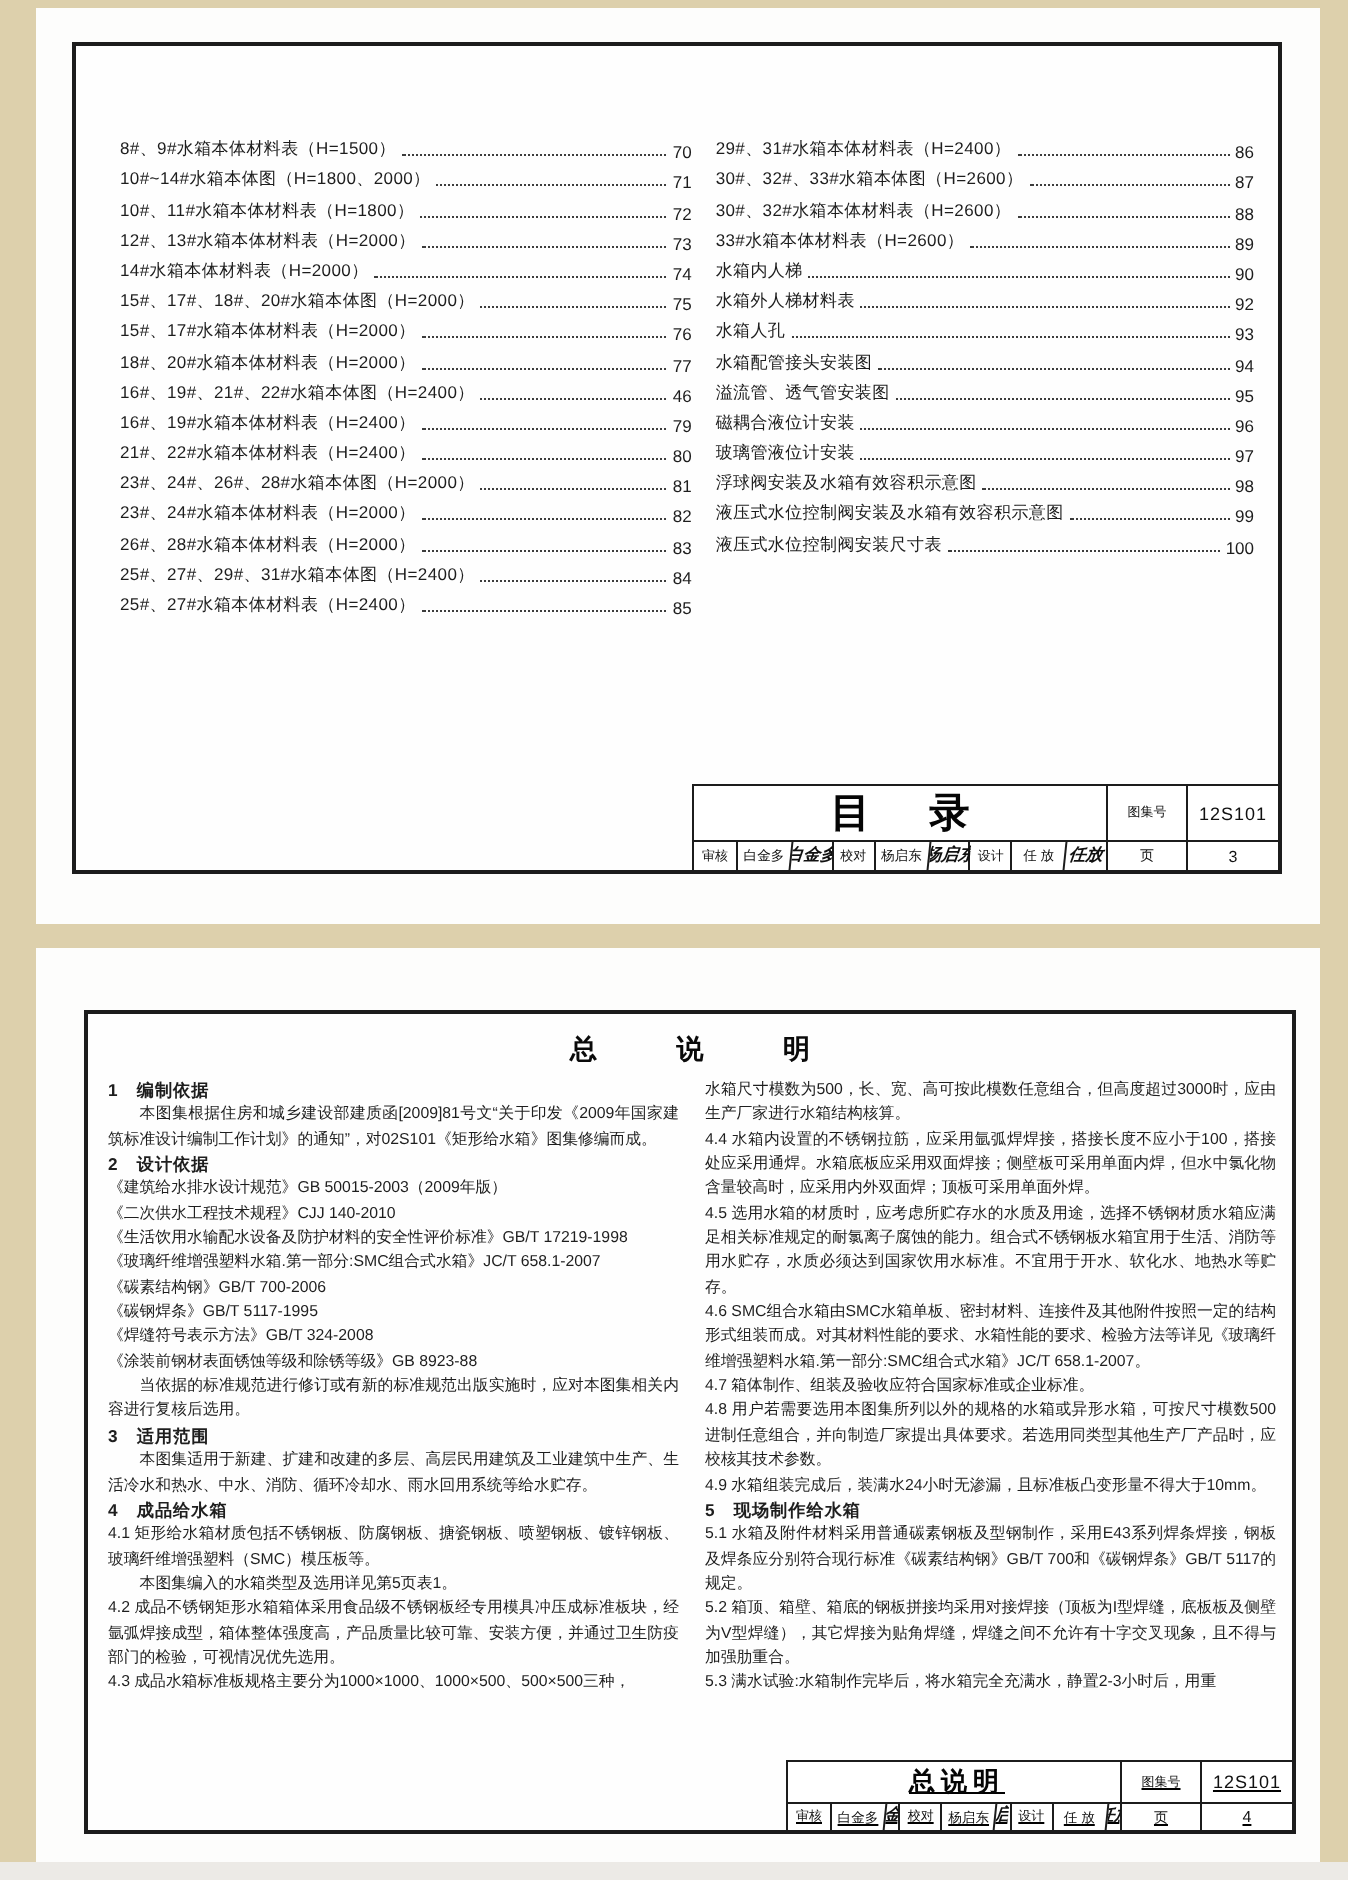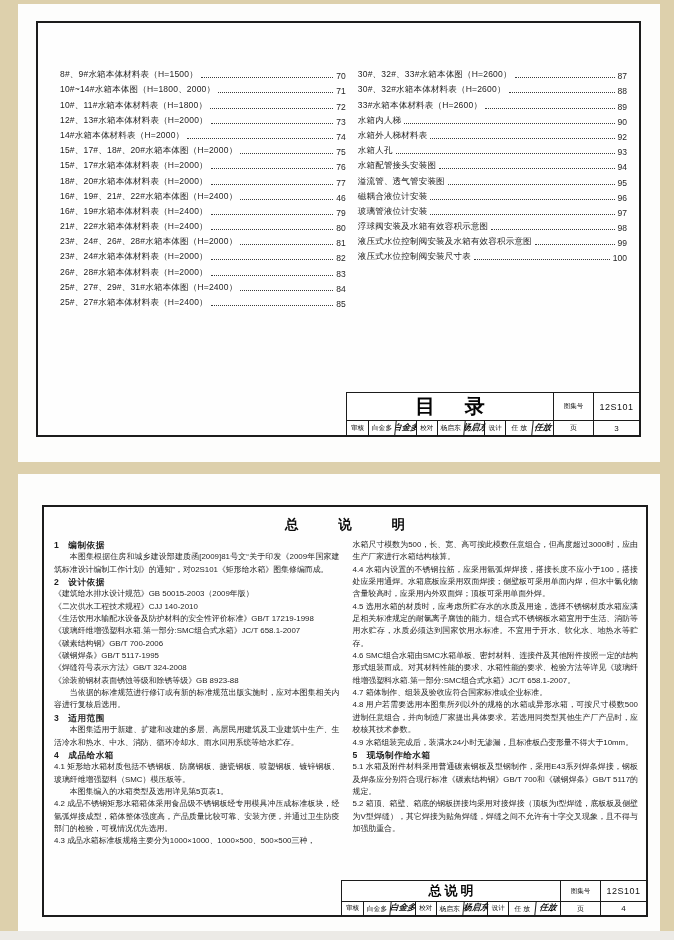--- a/index.html
+++ b/index.html
@@ -20,21 +20,21 @@
   .toc-col.right{width:275px;}
   .toc-row{display:flex;align-items:flex-end;height:15.2px;font-size:8.5px;color:#1d1d1d;}
   .toc-title{white-space:nowrap;letter-spacing:0.2px;}
   .toc-dots{flex:1;border-bottom:1.5px dotted #3c3c3c;margin:0 3px 3px 3px;min-width:6px;}
   .toc-page{white-space:nowrap;}
 
   
   .tblock{position:absolute;right:0;bottom:0;border-left:1.5px solid #1c1c1c;border-top:1.5px solid #1c1c1c;
           box-sizing:border-box;background:#fff;display:flex;flex-direction:column;}
   #tblock-1{width:293px;height:43px;}
-  #tblock-2{width:305px;height:35px;}
+  #tblock-2{width:253px;height:35px;text-decoration:underline;}
   .tb-row{display:flex;box-sizing:border-box;}
   .tb-row1{flex:1.55;}
   .tb-row2{flex:1;border-top:1px solid #1c1c1c;}
   .tb-cell{display:flex;align-items:center;justify-content:center;box-sizing:border-box;
            border-left:1px solid #1c1c1c;overflow:hidden;white-space:nowrap;color:#111;}
   .tb-cell:first-child{border-left:none;}
   .tb-maintitle{flex:1;font-weight:bold;color:#050505;}
   #tblock-1 .tb-maintitle{font-size:20px;letter-spacing:12px;text-indent:12px;}
   #tblock-2 .tb-maintitle{font-size:13px;letter-spacing:3px;text-indent:3px;}
   .tb-lab{font-size:6.5px;flex:0 0 21px;}
@@ -144,20 +144,25 @@
               <span class="toc-dots"></span>
               <span class="toc-page">84</span>
             </div>
             <div class="toc-row">
               <span class="toc-title">25#、27#水箱本体材料表（H=2400）</span>
               <span class="toc-dots"></span>
               <span class="toc-page">85</span>
             </div>
           </div>
         <div class="toc-col right">
+            <div class="toc-row">
+              <span class="toc-title">29#、31#水箱本体材料表（H=2400）</span>
+              <span class="toc-dots"></span>
+              <span class="toc-page">86</span>
+            </div>
             <div class="toc-row">
               <span class="toc-title">30#、32#、33#水箱本体图（H=2600）</span>
               <span class="toc-dots"></span>
               <span class="toc-page">87</span>
             </div>
             <div class="toc-row">
               <span class="toc-title">30#、32#水箱本体材料表（H=2600）</span>
               <span class="toc-dots"></span>
               <span class="toc-page">88</span>
             </div>
@@ -298,20 +303,21 @@
             <div class="note-cont">水箱尺寸模数为500，长、宽、高可按此模数任意组合，但高度超过3000时，应由生产厂家进行水箱结构核算。</div>
             <div class="note-item">4.4 水箱内设置的不锈钢拉筋，应采用氩弧焊焊接，搭接长度不应小于100，搭接处应采用通焊。水箱底板应采用双面焊接；侧壁板可采用单面内焊，但水中氯化物含量较高时，应采用内外双面焊；顶板可采用单面外焊。</div>
             <div class="note-item">4.5 选用水箱的材质时，应考虑所贮存水的水质及用途，选择不锈钢材质水箱应满足相关标准规定的耐氯离子腐蚀的能力。组合式不锈钢板水箱宜用于生活、消防等用水贮存，水质必须达到国家饮用水标准。不宜用于开水、软化水、地热水等贮存。</div>
             <div class="note-item">4.6 SMC组合水箱由SMC水箱单板、密封材料、连接件及其他附件按照一定的结构形式组装而成。对其材料性能的要求、水箱性能的要求、检验方法等详见《玻璃纤维增强塑料水箱.第一部分:SMC组合式水箱》JC/T 658.1-2007。</div>
             <div class="note-item">4.7 箱体制作、组装及验收应符合国家标准或企业标准。</div>
             <div class="note-item">4.8 用户若需要选用本图集所列以外的规格的水箱或异形水箱，可按尺寸模数500进制任意组合，并向制造厂家提出具体要求。若选用同类型其他生产厂产品时，应校核其技术参数。</div>
             <div class="note-item">4.9 水箱组装完成后，装满水24小时无渗漏，且标准板凸变形量不得大于10mm。</div>
             <div class="note-heading">5　现场制作给水箱</div>
             <div class="note-item">5.1 水箱及附件材料采用普通碳素钢板及型钢制作，采用E43系列焊条焊接，钢板及焊条应分别符合现行标准《碳素结构钢》GB/T 700和《碳钢焊条》GB/T 5117的规定。</div>
             <div class="note-item">5.2 箱顶、箱壁、箱底的钢板拼接均采用对接焊接（顶板为I型焊缝，底板板及侧壁为V型焊缝），其它焊接为贴角焊缝，焊缝之间不允许有十字交叉现象，且不得与加强肋重合。</div>
+            <div class="note-item">5.3 满水试验:水箱制作完毕后，将水箱完全充满水，静置2-3小时后，用重</div>
           </div>
       </div>
 
       <div class="tblock" id="tblock-2">
         <div class="tb-row tb-row1">
           <div class="tb-cell tb-maintitle">总说明</div>
           <div class="tb-cell tb-atlas-lab">图集号</div>
           <div class="tb-cell tb-atlas-no">12S101</div>
         </div>
         <div class="tb-row tb-row2">

